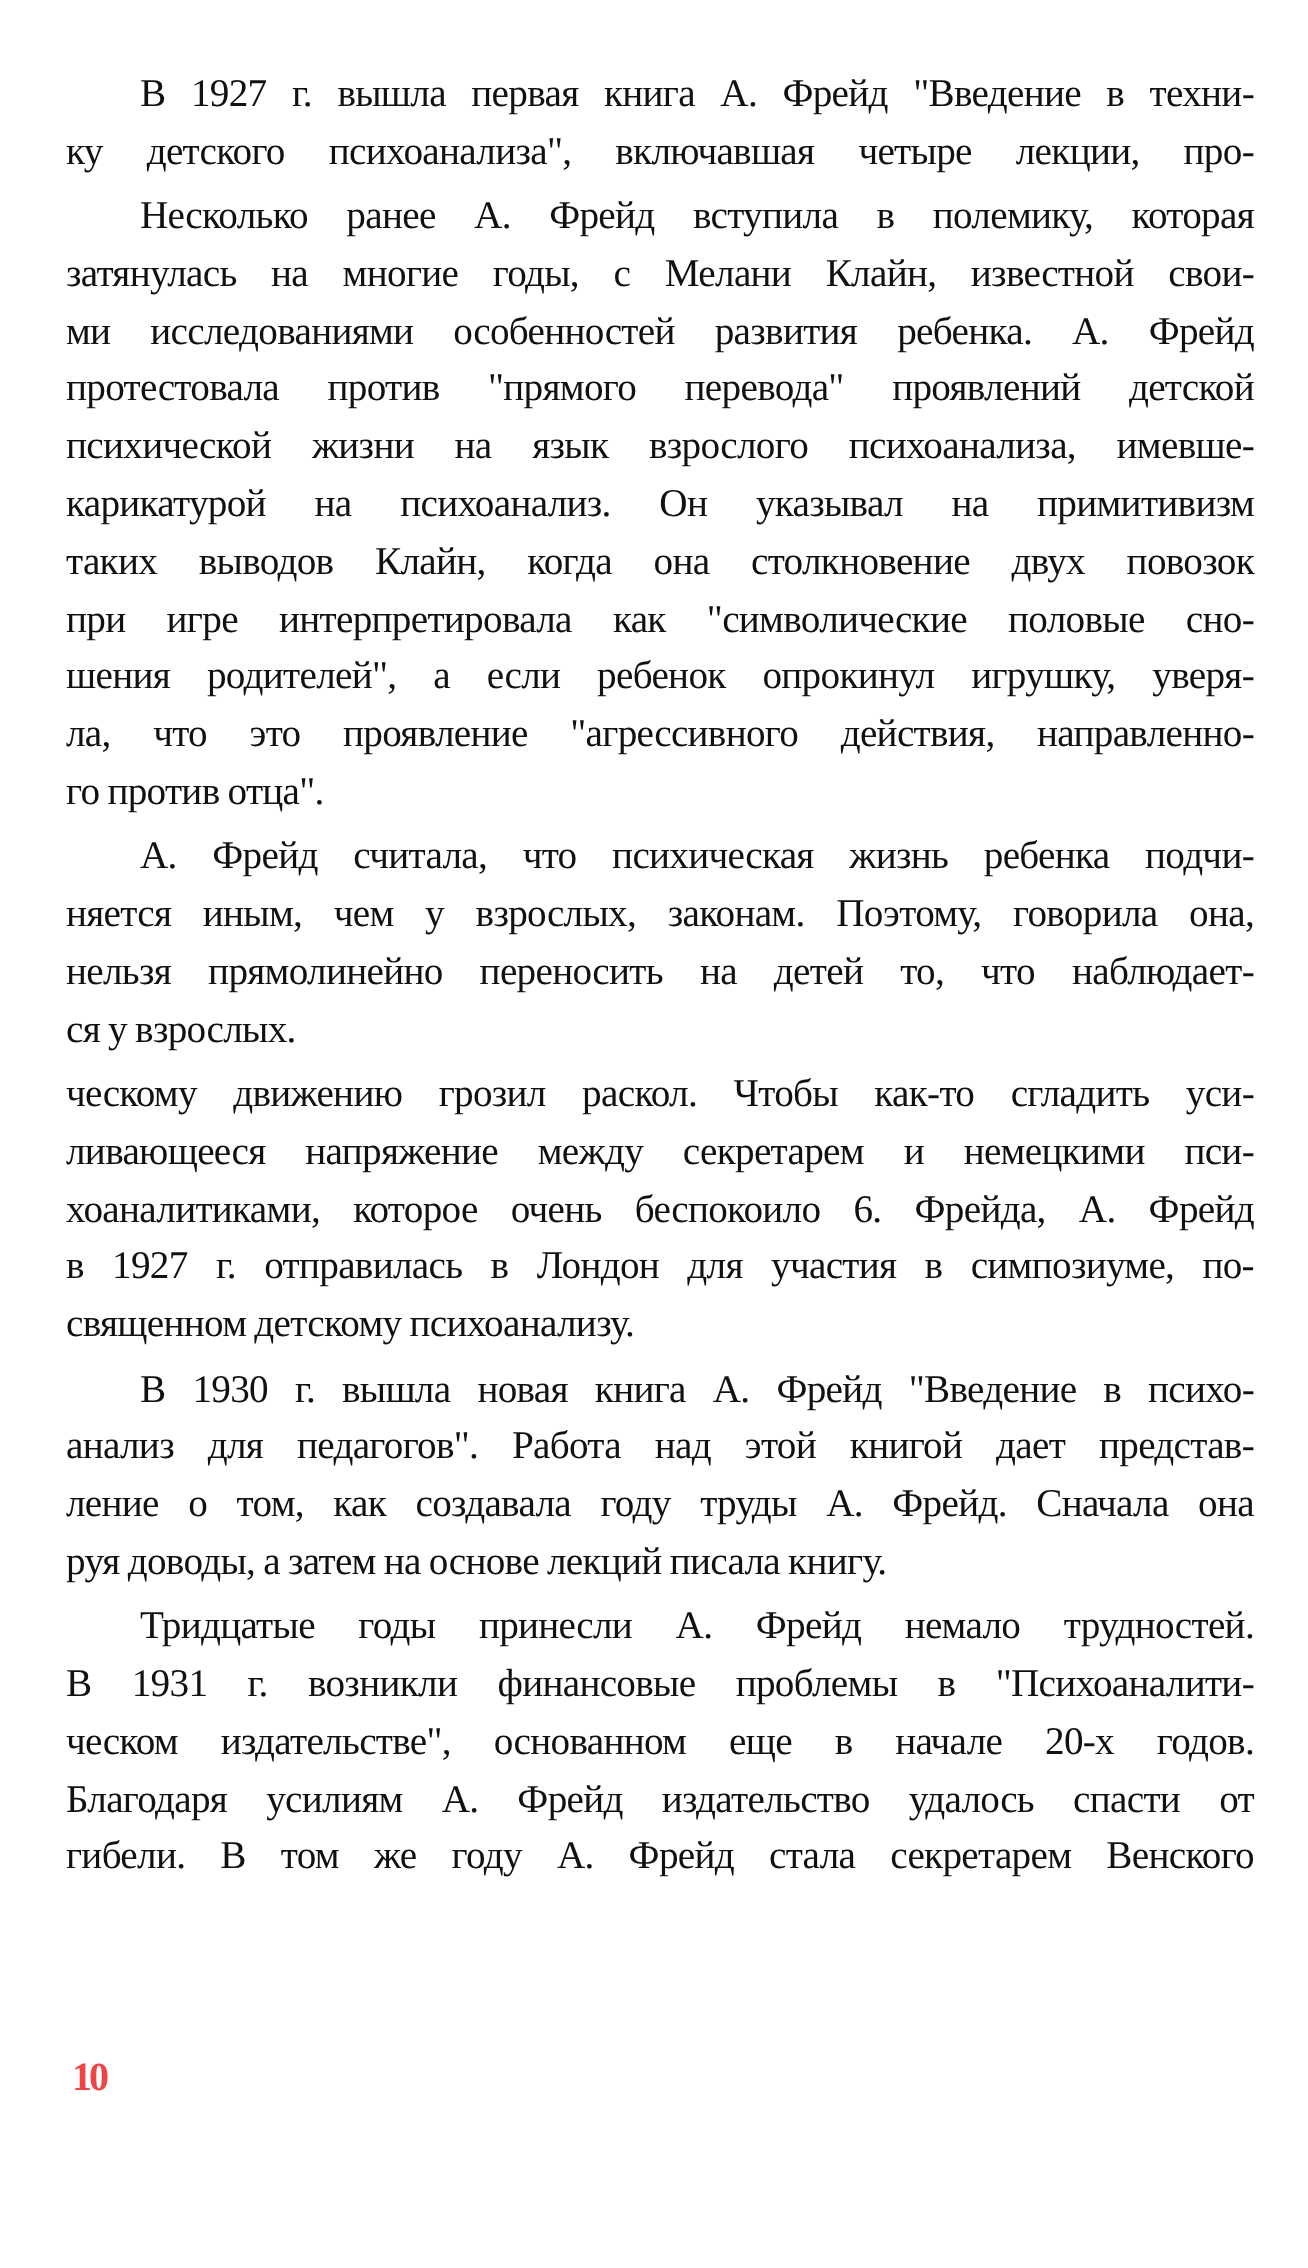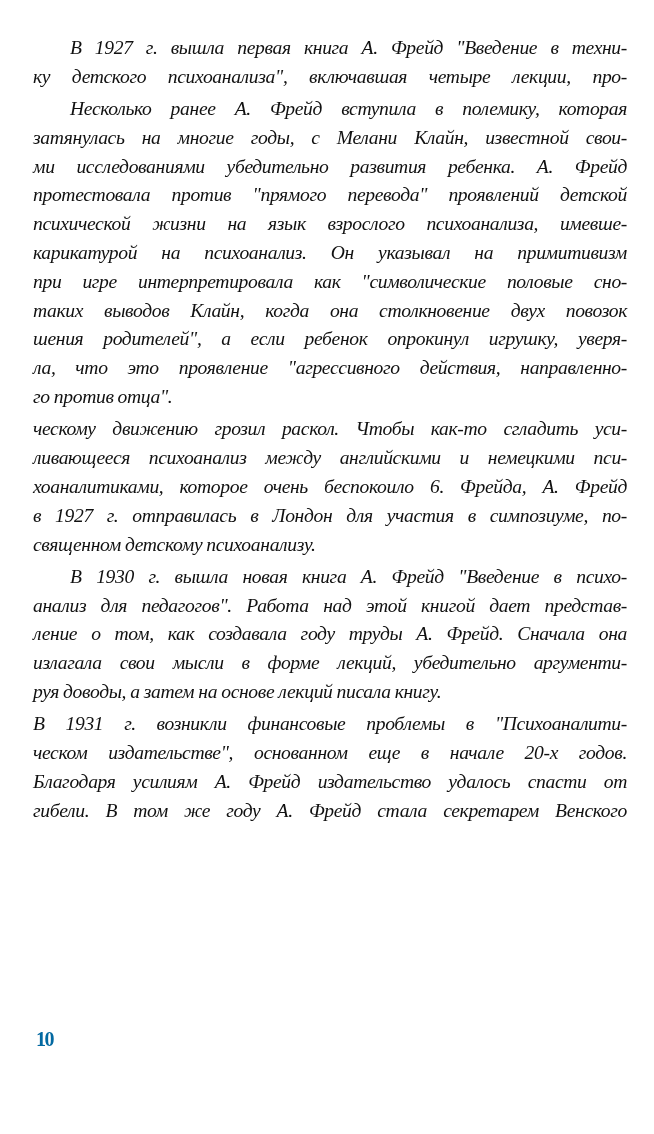--- a/index.html
+++ b/index.html
@@ -3,67 +3,73 @@
 <meta charset="utf-8">
 <style>
   html, body { margin: 0; padding: 0; background: #ffffff; }
   body { width: 654px; height: 1134px; position: relative; overflow: hidden; }
   .page {
     position: absolute; left: 33px; top: 34px; width: 594px;
     font-family: "Liberation Serif", "DejaVu Serif", serif;
     font-size: 19.6px; line-height: 28.8px; color: #111;
     letter-spacing: -0.35px; word-spacing: -0.5px;
   }
-  .para { margin: 0 0 3.5px 0; text-indent: 37px; text-align: justify; text-align-last: left; font-style: italic; }
+  .para { margin: 0 0 3.5px 0; text-indent: 37px; text-align: justify; text-align-last: left; }
   .line { display: block; text-align: justify; text-align-last: justify; white-space: nowrap; overflow: visible; }
   .line.last { text-align-last: left; }
   .line.first { padding-left: 37px; }
   .para .line { text-indent: 0; }
   .page-number {
     position: absolute; left: 36px; top: 1028px;
     font-family: "Liberation Serif", "DejaVu Serif", serif;
-    font-weight: bold; font-size: 20px; color: #0369a1; letter-spacing: -1.5px;
+    font-weight: bold; font-size: 20px; color: #ef4444; letter-spacing: -1.5px;
   }
 </style>
 </head>
 <body>
 
 <div class="page">
   <div class="para">
     <span class="line first">В 1927 г. вышла первая книга А. Фрейд "Введение в техни-</span>
     <span class="line">ку детского психоанализа", включавшая четыре лекции, про-</span>
   </div>
   <div class="para">
     <span class="line first">Несколько ранее А. Фрейд вступила в полемику, которая</span>
     <span class="line">затянулась на многие годы, с Мелани Клайн, известной свои-</span>
-    <span class="line">ми исследованиями убедительно развития ребенка. А. Фрейд</span>
+    <span class="line">ми исследованиями особенностей развития ребенка. А. Фрейд</span>
     <span class="line">протестовала против "прямого перевода" проявлений детской</span>
     <span class="line">психической жизни на язык взрослого психоанализа, имевше-</span>
     <span class="line">карикатурой на психоанализ. Он указывал на примитивизм</span>
+    <span class="line">таких выводов Клайн, когда она столкновение двух повозок</span>
     <span class="line">при игре интерпретировала как "символические половые сно-</span>
-    <span class="line">таких выводов Клайн, когда она столкновение двух повозок</span>
     <span class="line">шения родителей", а если ребенок опрокинул игрушку, уверя-</span>
     <span class="line">ла, что это проявление "агрессивного действия, направленно-</span>
     <span class="line last">го против отца".</span>
   </div>
   <div class="para">
+    <span class="line first">А. Фрейд считала, что психическая жизнь ребенка подчи-</span>
+    <span class="line">няется иным, чем у взрослых, законам. Поэтому, говорила она,</span>
+    <span class="line">нельзя прямолинейно переносить на детей то, что наблюдает-</span>
+    <span class="line last">ся у взрослых.</span>
+  </div>
+  <div class="para">
     <span class="line">ческому движению грозил раскол. Чтобы как-то сгладить уси-</span>
-    <span class="line">ливающееся психоанализ между английскими и немецкими пси-</span>
+    <span class="line">ливающееся напряжение между секретарем и немецкими пси-</span>
     <span class="line">хоаналитиками, которое очень беспокоило 6. Фрейда, А. Фрейд</span>
     <span class="line">в 1927 г. отправилась в Лондон для участия в симпозиуме, по-</span>
     <span class="line last">священном детскому психоанализу.</span>
   </div>
   <div class="para">
     <span class="line first">В 1930 г. вышла новая книга А. Фрейд "Введение в психо-</span>
     <span class="line">анализ для педагогов". Работа над этой книгой дает представ-</span>
     <span class="line">ление о том, как создавала году труды А. Фрейд. Сначала она</span>
-    <span class="line">излагала свои мысли в форме лекций, убедительно аргументи-</span>
     <span class="line last">руя доводы, а затем на основе лекций писала книгу.</span>
   </div>
   <div class="para">
+    <span class="line first">Тридцатые годы принесли А. Фрейд немало трудностей.</span>
     <span class="line">В 1931 г. возникли финансовые проблемы в "Психоаналити-</span>
     <span class="line">ческом издательстве", основанном еще в начале 20-х годов.</span>
     <span class="line">Благодаря усилиям А. Фрейд издательство удалось спасти от</span>
     <span class="line">гибели. В том же году А. Фрейд стала секретарем Венского</span>
   </div>
 </div>
 
 <div class="page-number">10</div>
 
 </body></html>

